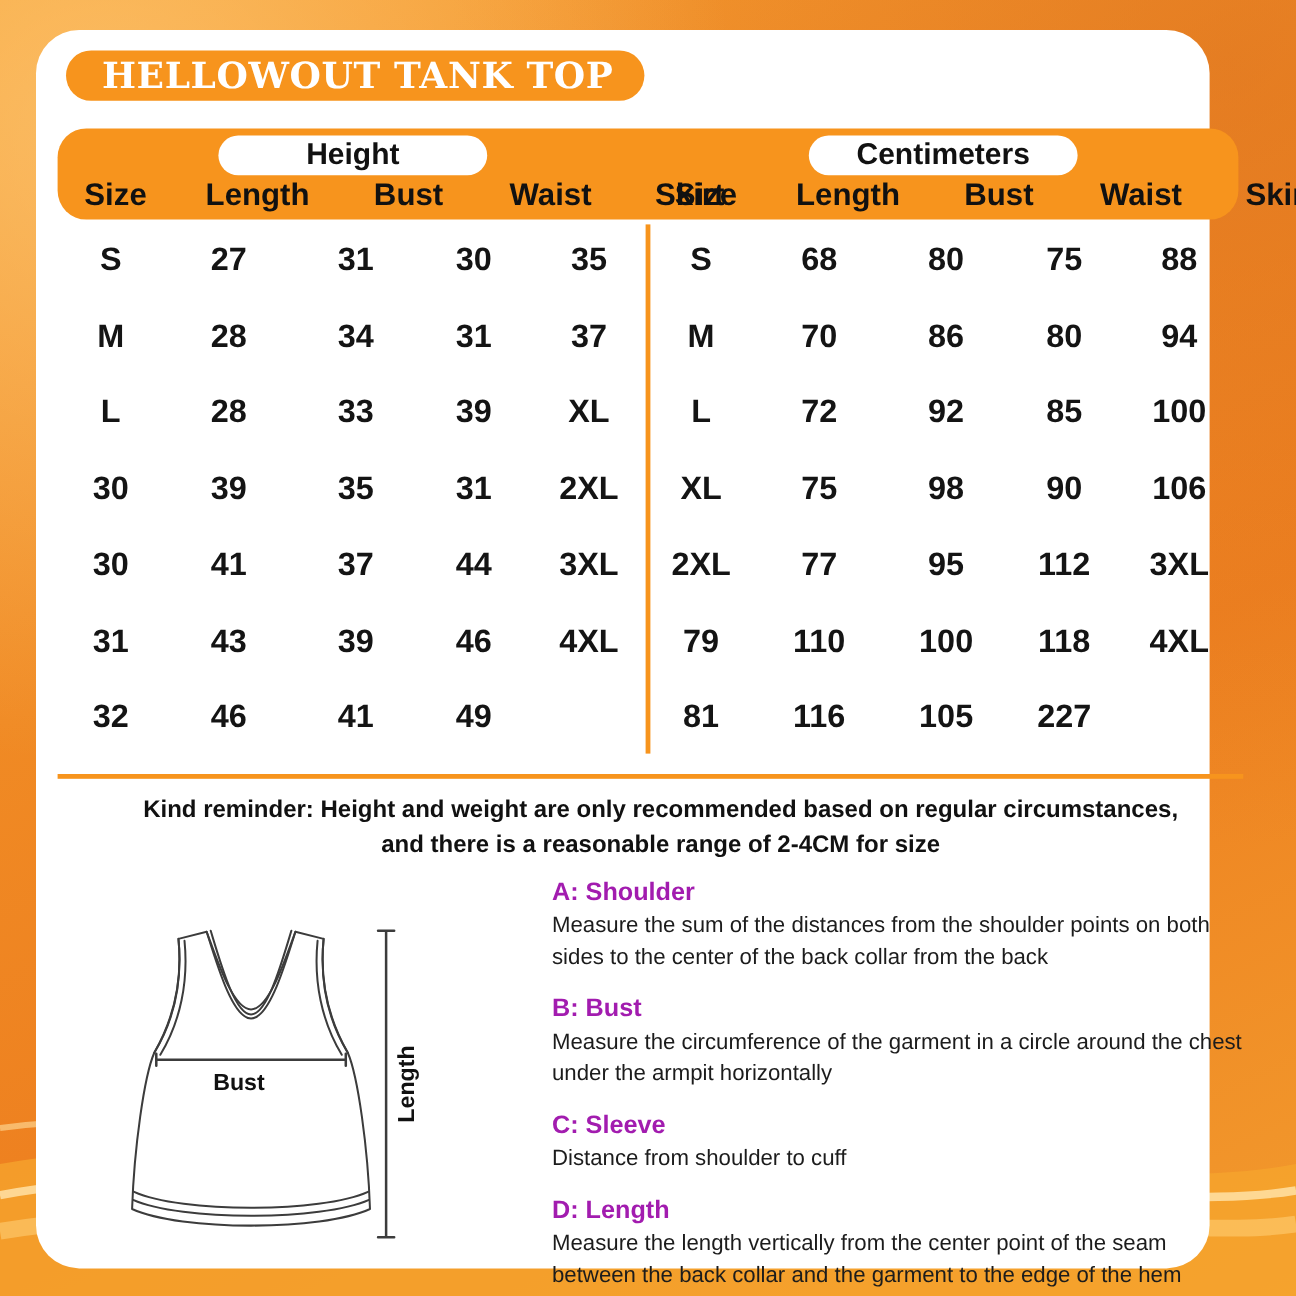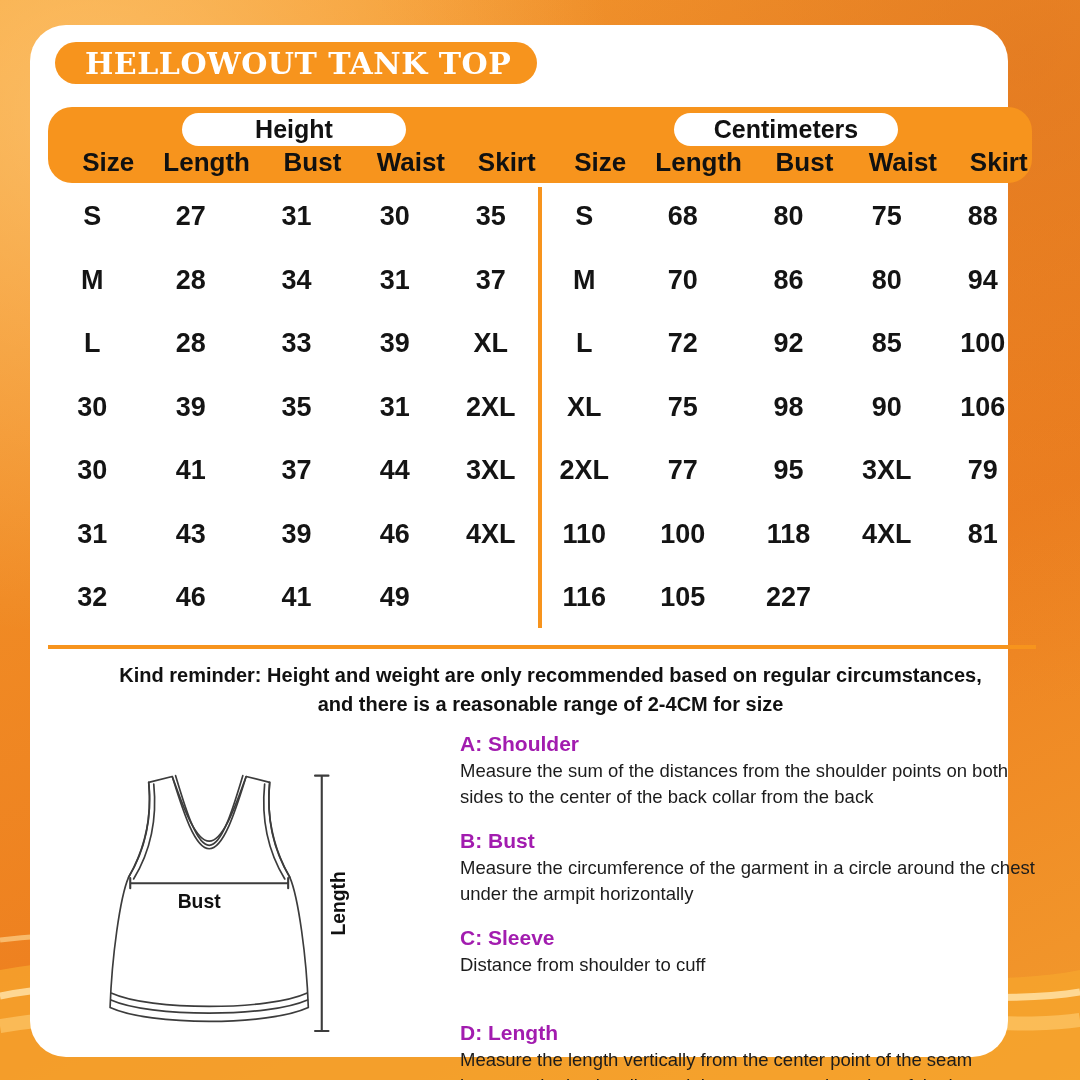--- a/index.html
+++ b/index.html
@@ -36,22 +36,22 @@
     background:#f7941d; border-radius:24px; display:flex;
   }
   .thead-half { position:relative; width:492px; height:76px; }
   .unit-pill {
     position:absolute; top:6px; left:50%; transform:translateX(-50%);
     width:224px; height:33px; background:#ffffff; border-radius:17px;
     display:flex; align-items:center; justify-content:center;
     font-weight:bold; font-size:25px; color:#111111;
   }
   .col-row {
-    position:absolute; left:16px; bottom:4px; width:492px; height:34px;
-    display:grid; grid-template-columns:18% 22% 21% 19% 20%;
+    position:absolute; left:4px; bottom:4px; width:492px; height:34px;
+    display:grid; grid-template-columns:18% 22% 21% 19% 20%;gap:20px;
   }
   .col-row div {
     display:flex; align-items:center; justify-content:center;
     font-weight:bold; font-size:26px; color:#111111;
   }
 
   
   .tbody { position:absolute; left:18px; top:160px; width:984px; height:445px; display:flex; }
   .tbody-half {
     width:492px; height:445px; display:grid;
@@ -79,21 +79,21 @@
 
   
   .tank-svg { position:absolute; left:70px; top:730px; width:252px; height:295px; }
   .tank-svg text { font-family:"Liberation Sans", sans-serif; }
 
   
   .guide { position:absolute; left:430px; top:705px; width:575px; }
   .guide-item { margin-bottom:17px; }
   .guide-item h3 { font-size:21px; font-weight:bold; color:#a21caf; line-height:28px; }
   .guide-item p  { font-size:18.5px; color:#1c1c1c; line-height:26px; }
-  .guide-item.gap-after { margin-bottom:41px; }
+  .guide-item.gap-after { margin-bottom:17px; }
 </style>
 </head>
 <body>
 
 <div class="canvas">
 
   <svg class="bg-waves" viewBox="0 0 1080 260" preserveAspectRatio="none">
     <path d="M0,150 C220,110 420,185 640,165 C840,147 980,170 1080,150 L1080,260 L0,260 Z" fill="#f6a52e" opacity="0.75"></path>
     <path d="M0,176 C200,138 430,205 700,182 C880,167 1000,186 1080,172" fill="none" stroke="#ffe2a6" stroke-width="7" opacity="0.85"></path>
     <path d="M0,206 C240,168 480,228 760,206 C920,194 1020,210 1080,200" fill="none" stroke="#ffd27a" stroke-width="14" opacity="0.55"></path>
@@ -183,20 +183,21 @@
           <div>85</div>
           <div>100</div>
           <div>XL</div>
           <div>75</div>
           <div>98</div>
           <div>90</div>
           <div>106</div>
           <div>2XL</div>
           <div>77</div>
           <div>95</div>
+          <div>112</div>
           <div>3XL</div>
           <div>79</div>
           <div>110</div>
           <div>100</div>
           <div>118</div>
           <div>4XL</div>
           <div>81</div>
           <div>116</div>
           <div>105</div>
           <div>227</div>

